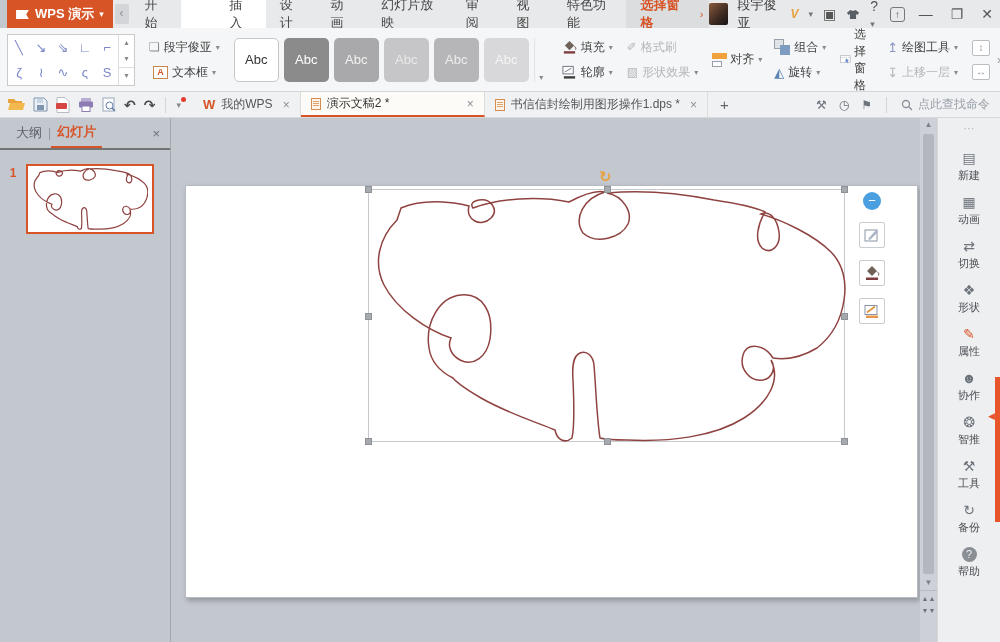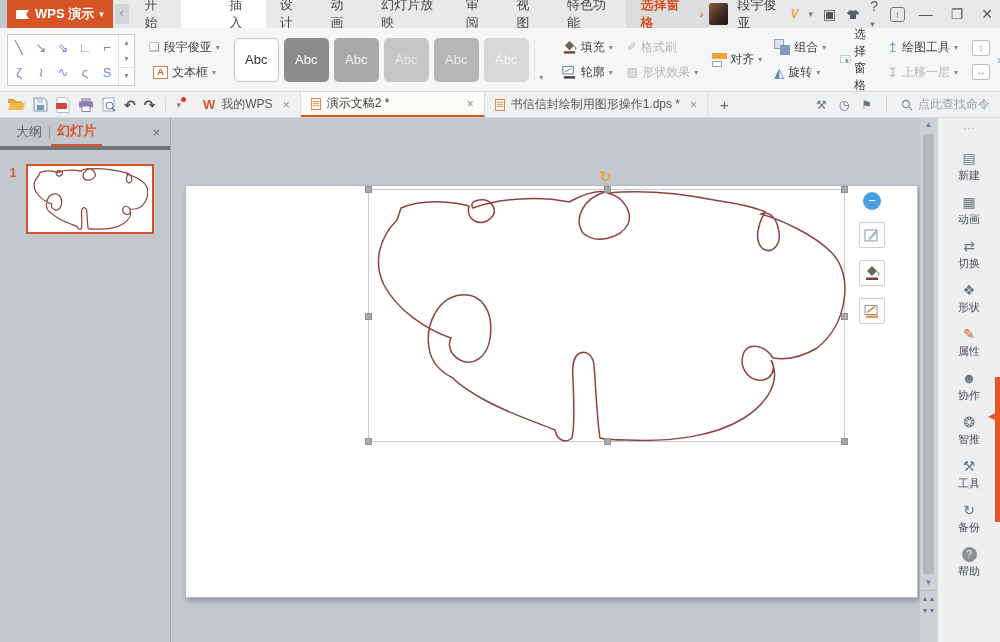--- a/index.html
+++ b/index.html
@@ -78,21 +78,21 @@
   .doc-ic { width:10px; height:12px; border:1px solid #d98c4f; background:#fdf3e9; position:relative; }
   .doc-ic i { position:absolute; left:1px; top:2px; width:6px; height:1px; background:#e0a470; box-shadow:0 2px 0 #e0a470,0 4px 0 #e0a470; }
   .tabclose { color:#8b8f95; font-size:12px; padding-left:4px; }
   .newtab { display:flex; align-items:center; padding:0 12px; font-size:15px; color:#666; }
   .tab-right { margin-left:auto; display:flex; align-items:center; gap:12px; padding-right:10px; }
   .tr-ic { font-size:12px; color:#6e747c; }
   .searchbox { display:flex; align-items:center; gap:5px; color:#9aa0a8; font-size:12px; }
 
   
   .leftpanel { left:0; top:118px; width:171px; height:524px; background:#c3c7ce; border-right:1px solid #a2a7af; }
-  .lp-head { display:flex; align-items:center; height:32px; padding:0 10px; border-bottom:4px solid #737373; }
+  .lp-head { display:flex; align-items:center; height:32px; padding:0 10px; border-bottom:2px solid #737373; }
   .lp-tab { font-size:13px; color:#5c5f66; padding:0 6px; height:100%; display:flex; align-items:center; }
   .lp-tab.active { color:#d75427; font-weight:bold; border-bottom:2px solid #d75427; }
   .lp-sep { color:#8f949c; }
   .lp-close { margin-left:auto; color:#6b7077; font-size:13px; }
   .thumbrow { display:flex; margin-top:14px; }
   .thumb-num { width:26px; text-align:center; color:#d75427; font-weight:bold; font-size:12px; padding-top:2px; }
   .thumb { width:128px; height:70px; background:#fff; border:2px solid #d75427; display:flex; align-items:center; justify-content:center; }
 
   
   .canvas { left:171px; top:118px; width:749px; height:524px; background:#c3c7ce; }

